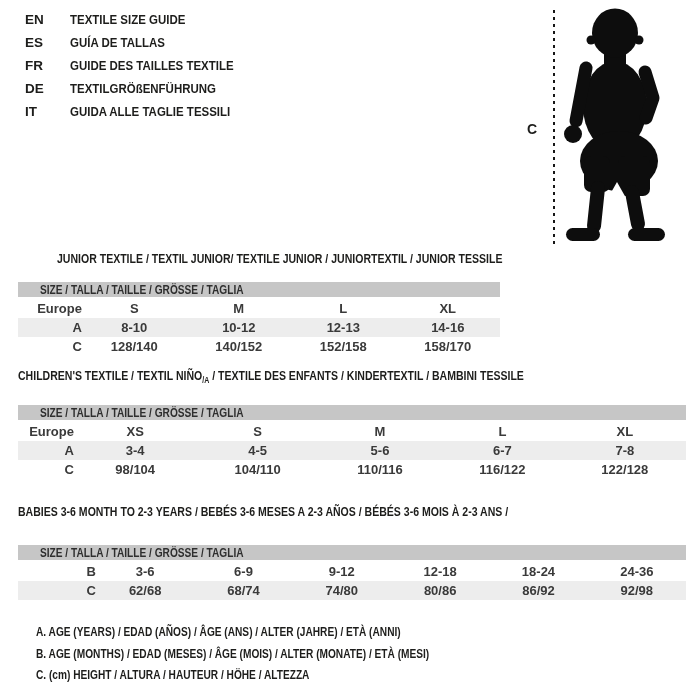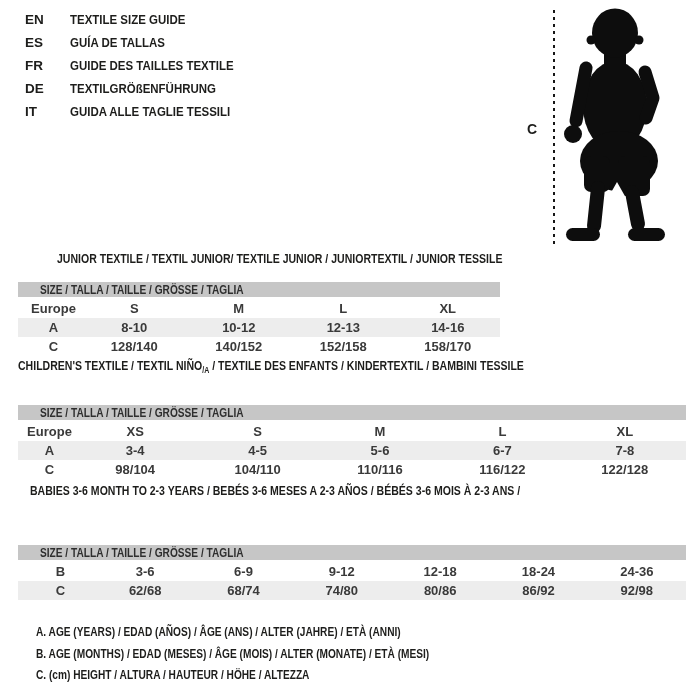--- a/index.html
+++ b/index.html
@@ -18,35 +18,35 @@
 
   
   .height-line { position: absolute; left: 553px; top: 10px; width: 2px; height: 236px;
     background: repeating-linear-gradient(to bottom, #161616 0 3px, transparent 3px 7px); }
   .height-label { position: absolute; left: 527px; top: 121px; font-weight: bold; font-size: 14px; }
   .silhouette { position: absolute; left: 558px; top: 6px; }
 
   
   .sec-title { position: absolute; left: 18px; font-weight: bold; font-size: 13.5px; white-space: nowrap; }
   #title-junior { top: 251px; margin-left: 39px; }
-  #title-children { top: 358px; }
-  #title-babies { top: 481px; line-height: 20px; margin-left: 12px; }
+  #title-children { top: 368px; }
+  #title-babies { top: 502px; line-height: 20px; }
   .subA { font-size: 9px; vertical-align: -3px; }
 
   
   .sg-table { position: absolute; left: 18px; }
   #table-junior { top: 282px; width: 482px; }
   #table-children { top: 405px; width: 668px; }
   #table-babies { top: 545px; width: 668px; }
   .size-bar { height: 15px; background: #c6c6c6; display: flex; align-items: flex-end;
     padding-left: 22px; margin-bottom: 2px; font-weight: bold; font-size: 13px; color: #2e2e2e; }
   .trow { display: flex; height: 19px; align-items: center; font-weight: bold; font-size: 13px; color: #3a3a3a; }
   .trow.stripe { background: #ededed; }
   .tcell { flex: 1; text-align: center; }
-  .tcell.label { text-align: center; padding-left: 7px; }
+  .tcell.label { text-align: right; padding-left: 7px; }
   #table-junior .tcell.label { flex: 0 0 64px; }
   #table-children .tcell.label { flex: 0 0 56px; }
   #table-babies .tcell.label { flex: 0 0 78px; }
 
   
   .footnotes { position: absolute; left: 36px; top: 621px; font-weight: bold; font-size: 13px;
     line-height: 21.5px; white-space: nowrap; text-decoration: underline; }
 </style>
 </head>
 <body>

